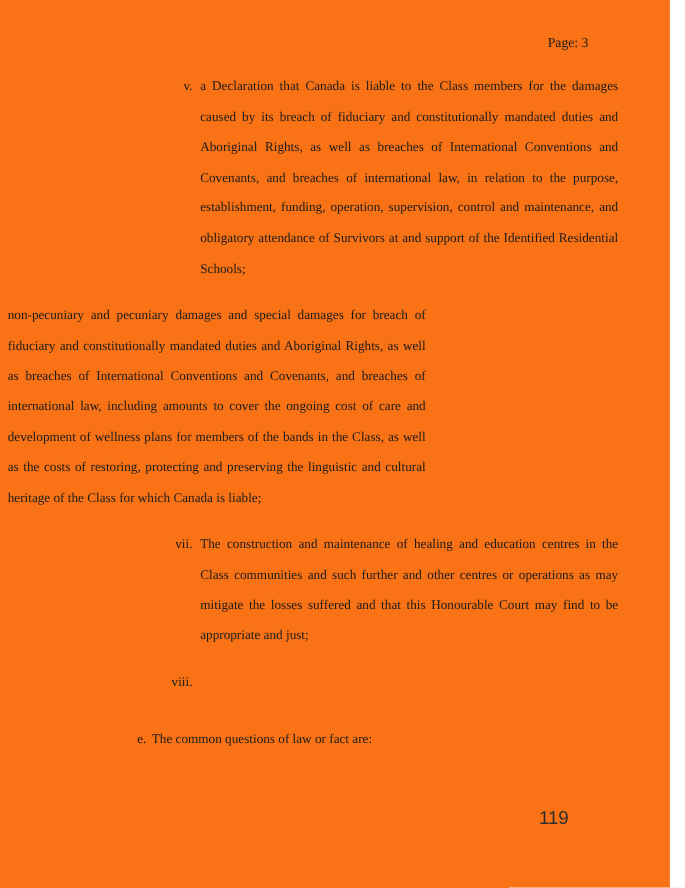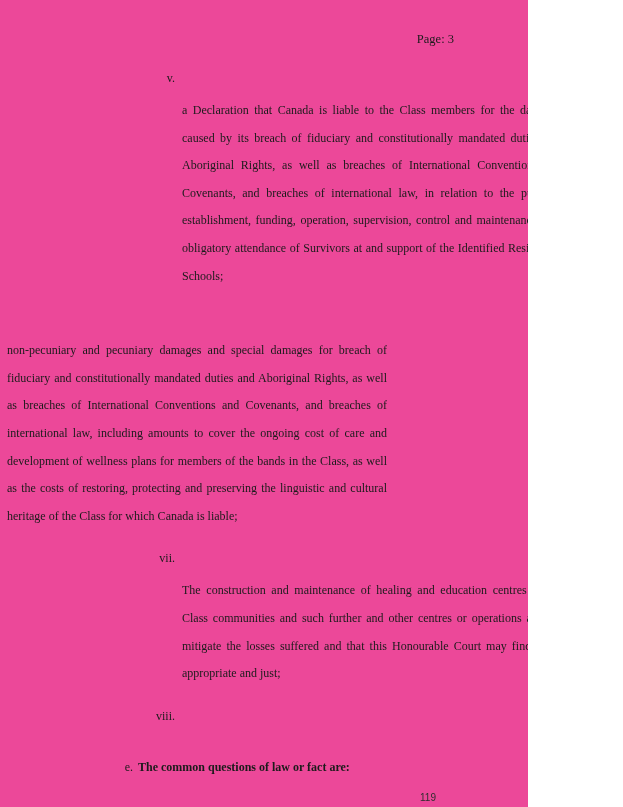--- a/index.html
+++ b/index.html
@@ -2,23 +2,23 @@
 <html><head>
 <meta charset="utf-8">
 <style>
   html, body {
     margin: 0;
     padding: 0;
     background: #ffffff;
   }
   .sheet {
     position: relative;
-    width: 528px;
+    width: 609px;
     height: 807px;
-    background: #ec4899;
+    background: #f97316;
     overflow: hidden;
     font-family: "Liberation Serif", serif;
     color: #1b1b1b;
   }
   .page-header {
     position: absolute;
     top: 32px;
     right: 74px;
     font-size: 12.5px;
     line-height: 14px;
@@ -39,44 +39,42 @@
   .claim-item .marker {
     flex: none;
     width: 175px;
     text-align: right;
   }
   .claim-item .item-text {
     flex: none;
     width: 380px;
     margin-left: 7px;
     text-align: justify;
-    margin-top: 32px;
   }
   .parent-item {
     display: flex;
     margin-top: -6px;
     font-size: 12px;
     line-height: 27.6px;
   }
   .parent-item .marker {
     flex: none;
     width: 133px;
     text-align: right;
   }
   .parent-item .item-text {
     margin-left: 5px;
     text-align: left;
-    font-weight: bold;
   }
   .page-footer {
     position: absolute;
-    top: 791px;
+    top: 737px;
     right: 92px;
     font-family: "Liberation Sans", sans-serif;
-    font-size: 10px;
+    font-size: 17px;
     line-height: 14px;
     color: #2e2e2e;
     white-space: nowrap;
   }
 </style>
 </head>
 <body>
 
 <div class="sheet">
 

